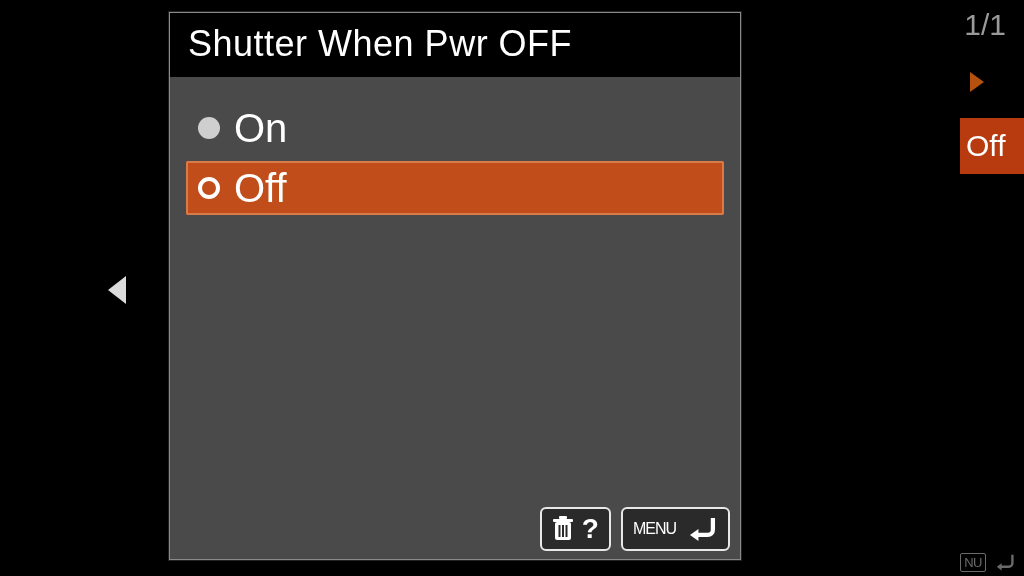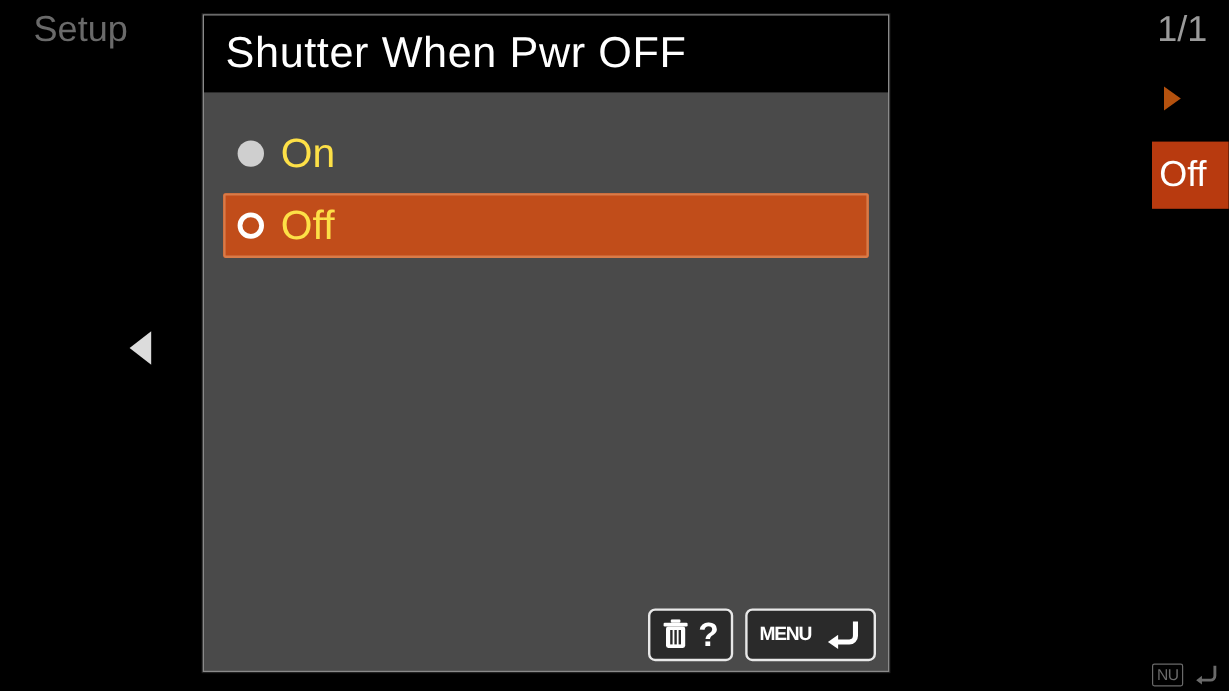--- a/index.html
+++ b/index.html
@@ -103,22 +103,22 @@
     }
     .options {
       padding: 24px 16px 0 16px;
     }
     .option {
       display: flex;
       align-items: center;
       gap: 14px;
       height: 54px;
       padding: 0 12px;
-      font-size: 34px;
-      color: #fde047;
+      font-size: 40px;
+      color: #ffffff;
       border-radius: 2px;
       cursor: pointer;
     }
     .option + .option { margin-top: 6px; }
     .option .radio {
       width: 22px;
       height: 22px;
       border-radius: 50%;
       flex: 0 0 22px;
     }
@@ -155,31 +155,30 @@
       background: #2a2a2a;
       cursor: pointer;
     }
     .footer-btn .q {
       font-size: 28px;
       font-weight: 700;
       color: #fff;
     }
     .footer-btn .menu-text {
       font-size: 16px;
-      font-weight: 700;
+      font-weight: 400;
       letter-spacing: -1px;
       color: #fff;
     }
     .footer-btn svg { display: block; }
   </style>
 </head>
 <body>
 
 <div class="bg">
-  <div class="setup">Setup</div>
   <div class="pager">1/1</div>
   <div class="arrow-right"></div>
   <div class="off-pill">Off</div>
   <div class="arrow-left"></div>
   <div class="menu-return-small">
     <span class="nu">NU</span>
     <svg viewBox="0 0 40 32">
       <path d="M34 4 v14 a6 6 0 0 1 -6 6 H12" fill="none" stroke="#6a6a6a" stroke-width="4"></path>
       <path d="M16 18 l-8 6 l8 6 z" fill="#6a6a6a"></path>
     </svg>

